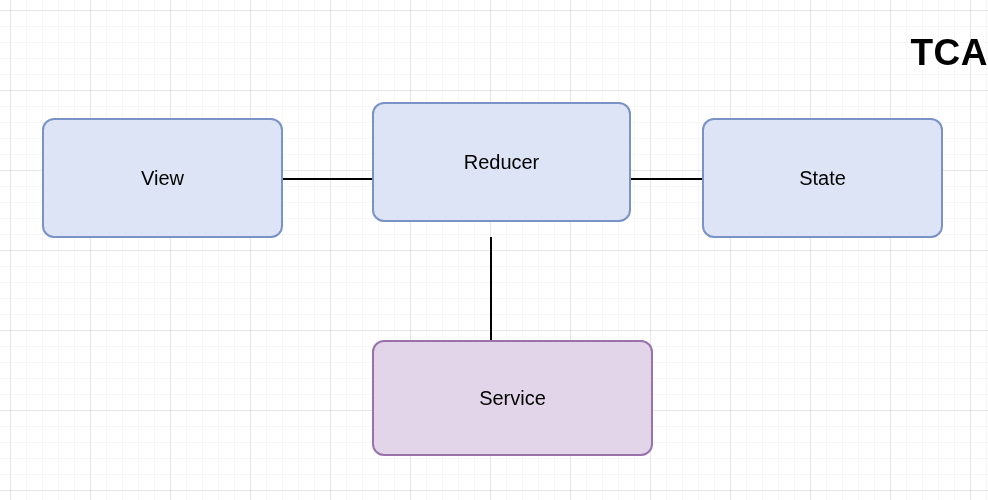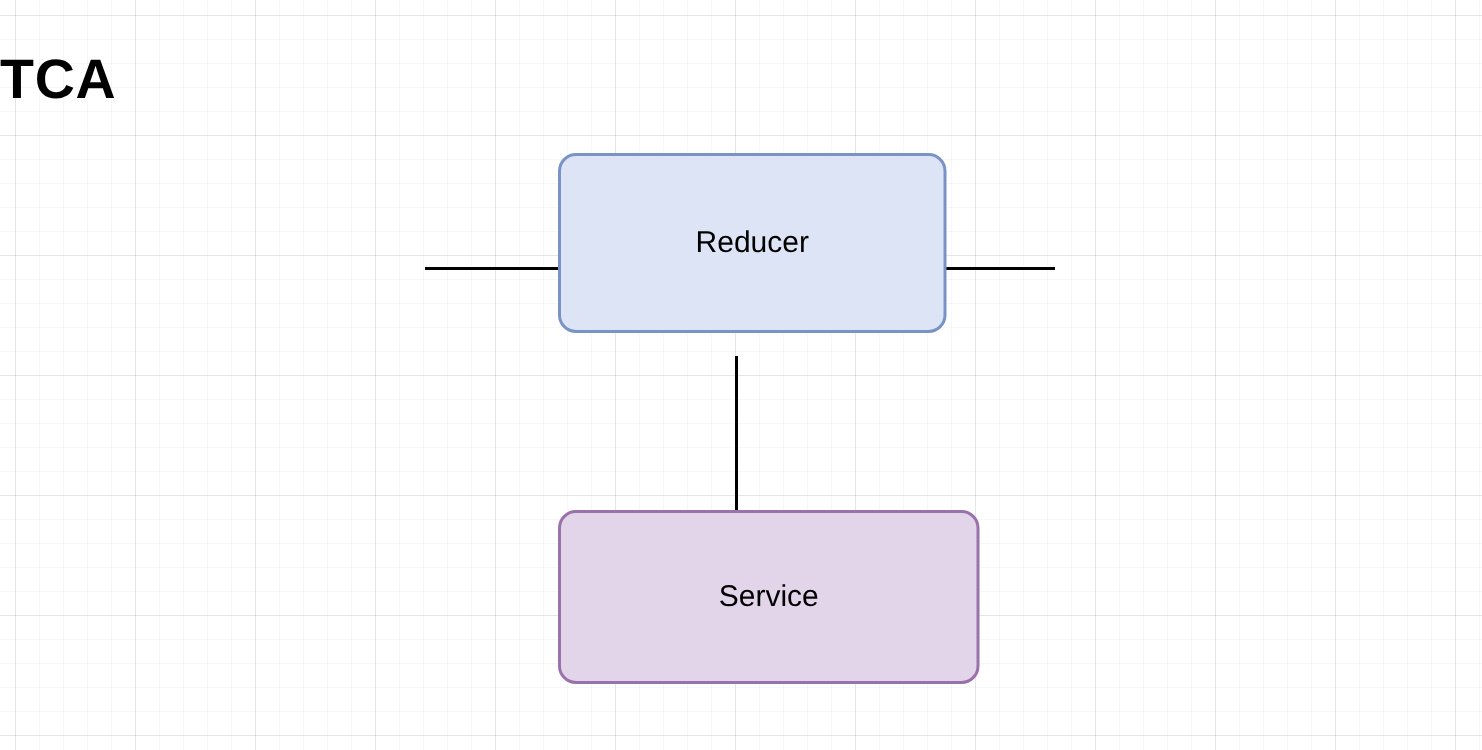--- a/index.html
+++ b/index.html
@@ -32,21 +32,21 @@
     font-family: "Liberation Sans", sans-serif;
     -webkit-font-smoothing: antialiased;
   }
 
   
   #diagram-title {
     position: absolute;
     left: 0;
     top: 34px;
     width: 988px;
-    text-align: left;
+    text-align: right;
     font-size: 37px;
     font-weight: bold;
     color: #000000;
     letter-spacing: 0.5px;
     line-height: 1;
     user-select: none;
   }
 
   
   #connector-layer {
@@ -100,23 +100,29 @@
 <div id="canvas">
 
   <div id="diagram-title">TCA</div>
 
   <svg id="connector-layer" viewBox="0 0 988 500" width="988" height="500">
     <line x1="283" y1="179" x2="373" y2="179" stroke="#000000" stroke-width="2.6" shape-rendering="crispEdges"></line>
     <line x1="612" y1="179" x2="703" y2="179" stroke="#000000" stroke-width="2.6" shape-rendering="crispEdges"></line>
     <line x1="491" y1="237" x2="491" y2="341" stroke="#000000" stroke-width="2.6" shape-rendering="crispEdges"></line>
   </svg>
 
+  <div id="node-view" class="node blue">
+    <span class="node-label">View</span>
+  </div>
 
   <div id="node-reducer" class="node blue">
     <span class="node-label">Reducer</span>
   </div>
 
+  <div id="node-state" class="node blue">
+    <span class="node-label">State</span>
+  </div>
 
   <div id="node-service" class="node purple">
     <span class="node-label">Service</span>
   </div>
 
 </div>
 
 </body></html>

